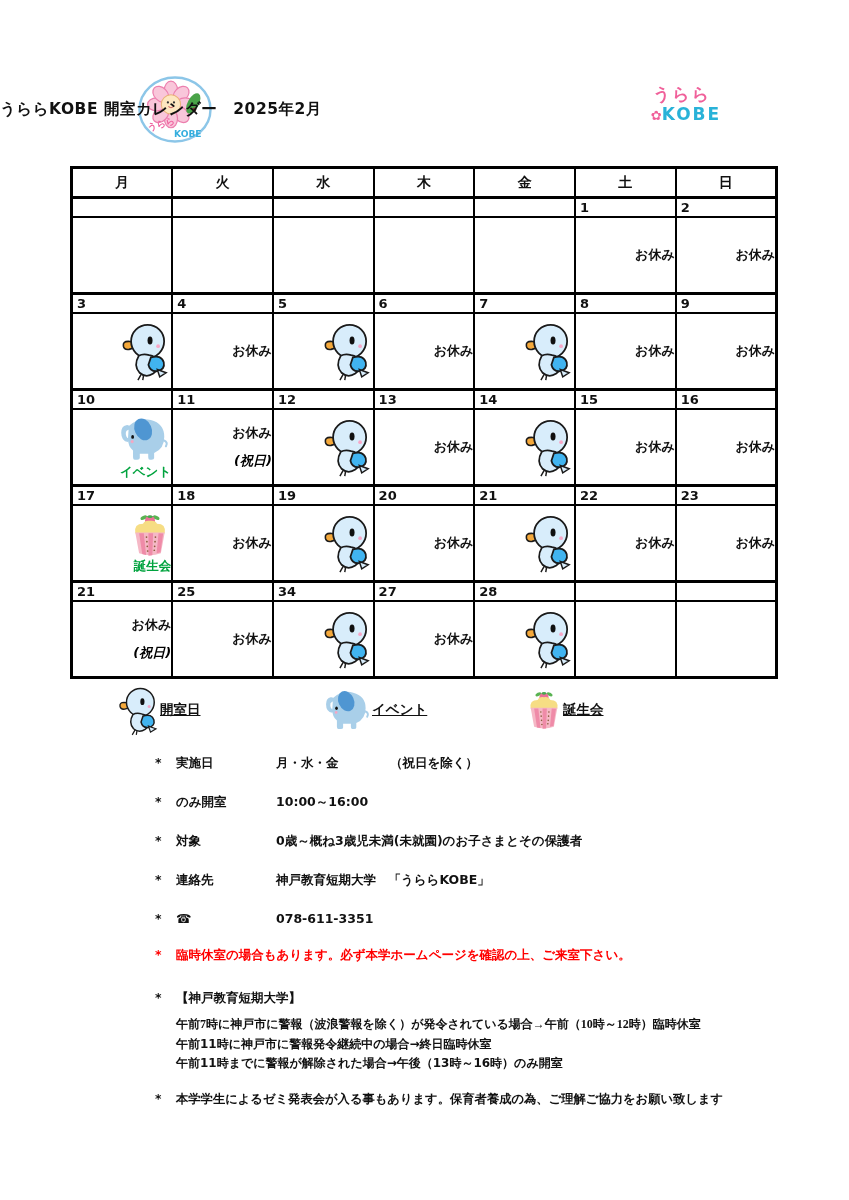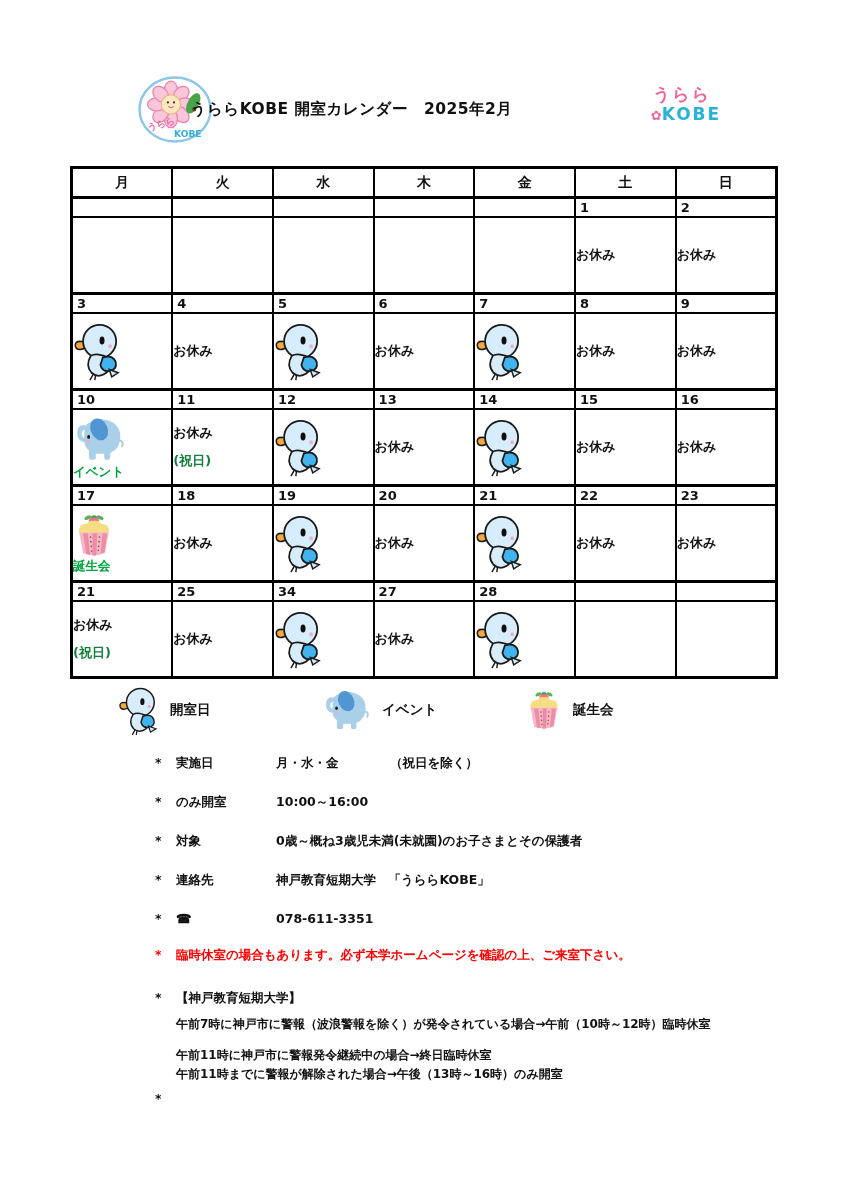--- a/index.html
+++ b/index.html
@@ -2,66 +2,66 @@
 <html><head>
 <meta charset="utf-8">
 <style>
   html,body{margin:0;padding:0;background:#fff;}
   body{width:849px;height:1200px;font-family:"DejaVu Sans","Liberation Sans",sans-serif;font-weight:bold;color:#111;}
   .page{position:relative;width:849px;height:1200px;overflow:hidden;background:#fff;}
 
   
   .logo{position:absolute;left:137px;top:76px;width:76px;height:69px;}
   .logo svg{width:100%;height:100%;display:block;}
-  .title{position:absolute;left:0;top:99px;width:685px;text-align:center;font-size:15.5px;letter-spacing:.5px;margin-left:9px;}
+  .title{position:absolute;left:0;top:99px;width:685px;text-align:left;font-size:15.5px;letter-spacing:.5px;}
   .brand{position:absolute;left:640px;top:84px;width:84px;text-align:center;line-height:1.2;font-size:17px;letter-spacing:2px;}
   .brand-line1{color:#f0609a;}
   .brand-line2{color:#29b2d8;margin-left:8px;}
   .brand-flower{color:#f0609a;font-size:13px;letter-spacing:0;}
 
   
   table.cal{position:absolute;left:70px;top:166px;width:708px;border-collapse:collapse;table-layout:fixed;border:3px solid #000;}
   .cal th,.cal td{border:2px solid #000;padding:0;}
   .cal th{height:27px;font-size:14px;text-align:center;}
   .cal th{border-bottom:3px solid #000;}
   .date-row td{height:16px;font-size:13px;text-align:left;vertical-align:top;padding:1px 0 0 4px;line-height:15px;border-bottom:1px solid #000;border-top:3px solid #000;}
-  .content-row td{height:74px;text-align:left;vertical-align:middle;}
+  .content-row td{height:74px;text-align:right;vertical-align:middle;}
   .cell-text{font-size:13px;line-height:18px;}
-  .cell-note{font-size:13px;line-height:18px;color:#15803d;margin-top:10px;}
+  .cell-note{font-size:13px;line-height:18px;color:#000000;margin-top:10px;font-style:italic;}
   .cell-label{font-size:12.5px;color:#00a33e;line-height:14px;margin-top:1px;}
   .cell-icon{display:inline-block;vertical-align:middle;}
   .cell-icon.bird{width:50px;height:60px;}
   .cell-icon.elephant{width:54px;height:49px;}
   .cell-icon.cupcake{width:42px;height:45px;}
   .icon-svg{width:100%;height:100%;display:block;margin:0 auto;}
 
   
   .legend{position:absolute;left:70px;top:682px;width:708px;height:58px;}
-  .legend-item{position:absolute;top:0;display:flex;align-items:center;gap:10px;height:56px;}
+  .legend-item{position:absolute;top:0;display:flex;align-items:center;gap:0;height:56px;text-decoration:underline;}
   .legend-icon{display:inline-block;}
   .legend-icon.bird{width:42px;height:51px;}
   .legend-icon.elephant{width:50px;height:45px;}
   .legend-icon.cupcake{width:38px;height:41px;}
   .legend-label{font-size:13.5px;}
 
   
   .info{position:absolute;left:155px;top:753px;width:600px;}
   .info-row{display:flex;line-height:20px;margin-bottom:19px;font-size:12.5px;}
   .ast{width:21px;flex:none;}
-  .info-label{width:100px;flex:none;font-family:Liberation Serif, serif;}
+  .info-label{width:100px;flex:none;}
   .info-value{display:inline-block;min-width:114px;}
   .info-value2{display:inline-block;}
 
   
   .note-red{position:absolute;left:155px;top:946px;width:640px;display:flex;font-size:12.5px;color:#ff0000;line-height:18px;}
   .note-red .ast{color:#ff0000;}
   .warning{position:absolute;left:155px;top:988px;width:660px;font-size:12.5px;}
   .warning-title{display:flex;line-height:19px;margin-bottom:8px;}
   .warning-line{padding-left:21px;line-height:19px;font-size:12px;}
-  .warning-line.gap{margin-bottom:12px;}
+  .warning-line.gap{margin-bottom:1px;font-family:Liberation Serif, serif;}
   .note-final{position:absolute;left:155px;top:1090px;width:680px;display:flex;font-size:12.3px;line-height:18px;}
 </style>
 </head>
 <body>
 
 <div class="page">
 
   <div class="logo">
     <svg viewBox="0 0 74 68" xmlns="http://www.w3.org/2000/svg">
       <ellipse cx="37" cy="33" rx="35" ry="31.5" fill="#ffffff" stroke="#8cc6e8" stroke-width="2.4"></ellipse>
@@ -457,15 +457,16 @@
       <span class="ast">*</span>
       <span>【神戸教育短期大学】</span>
     </div>
     <div class="warning-line gap">午前7時に神戸市に警報（波浪警報を除く）が発令されている場合→午前（10時～12時）臨時休室</div>
     <div class="warning-line">午前11時に神戸市に警報発令継続中の場合→終日臨時休室</div>
     <div class="warning-line">午前11時までに警報が解除された場合→午後（13時～16時）のみ開室</div>
   </div>
 
   <div class="note-final">
     <span class="ast">*</span>
+    <span>本学学生によるゼミ発表会が入る事もあります。保育者養成の為、ご理解ご協力をお願い致します</span>
   </div>
 
 </div>
 
 </body></html>

